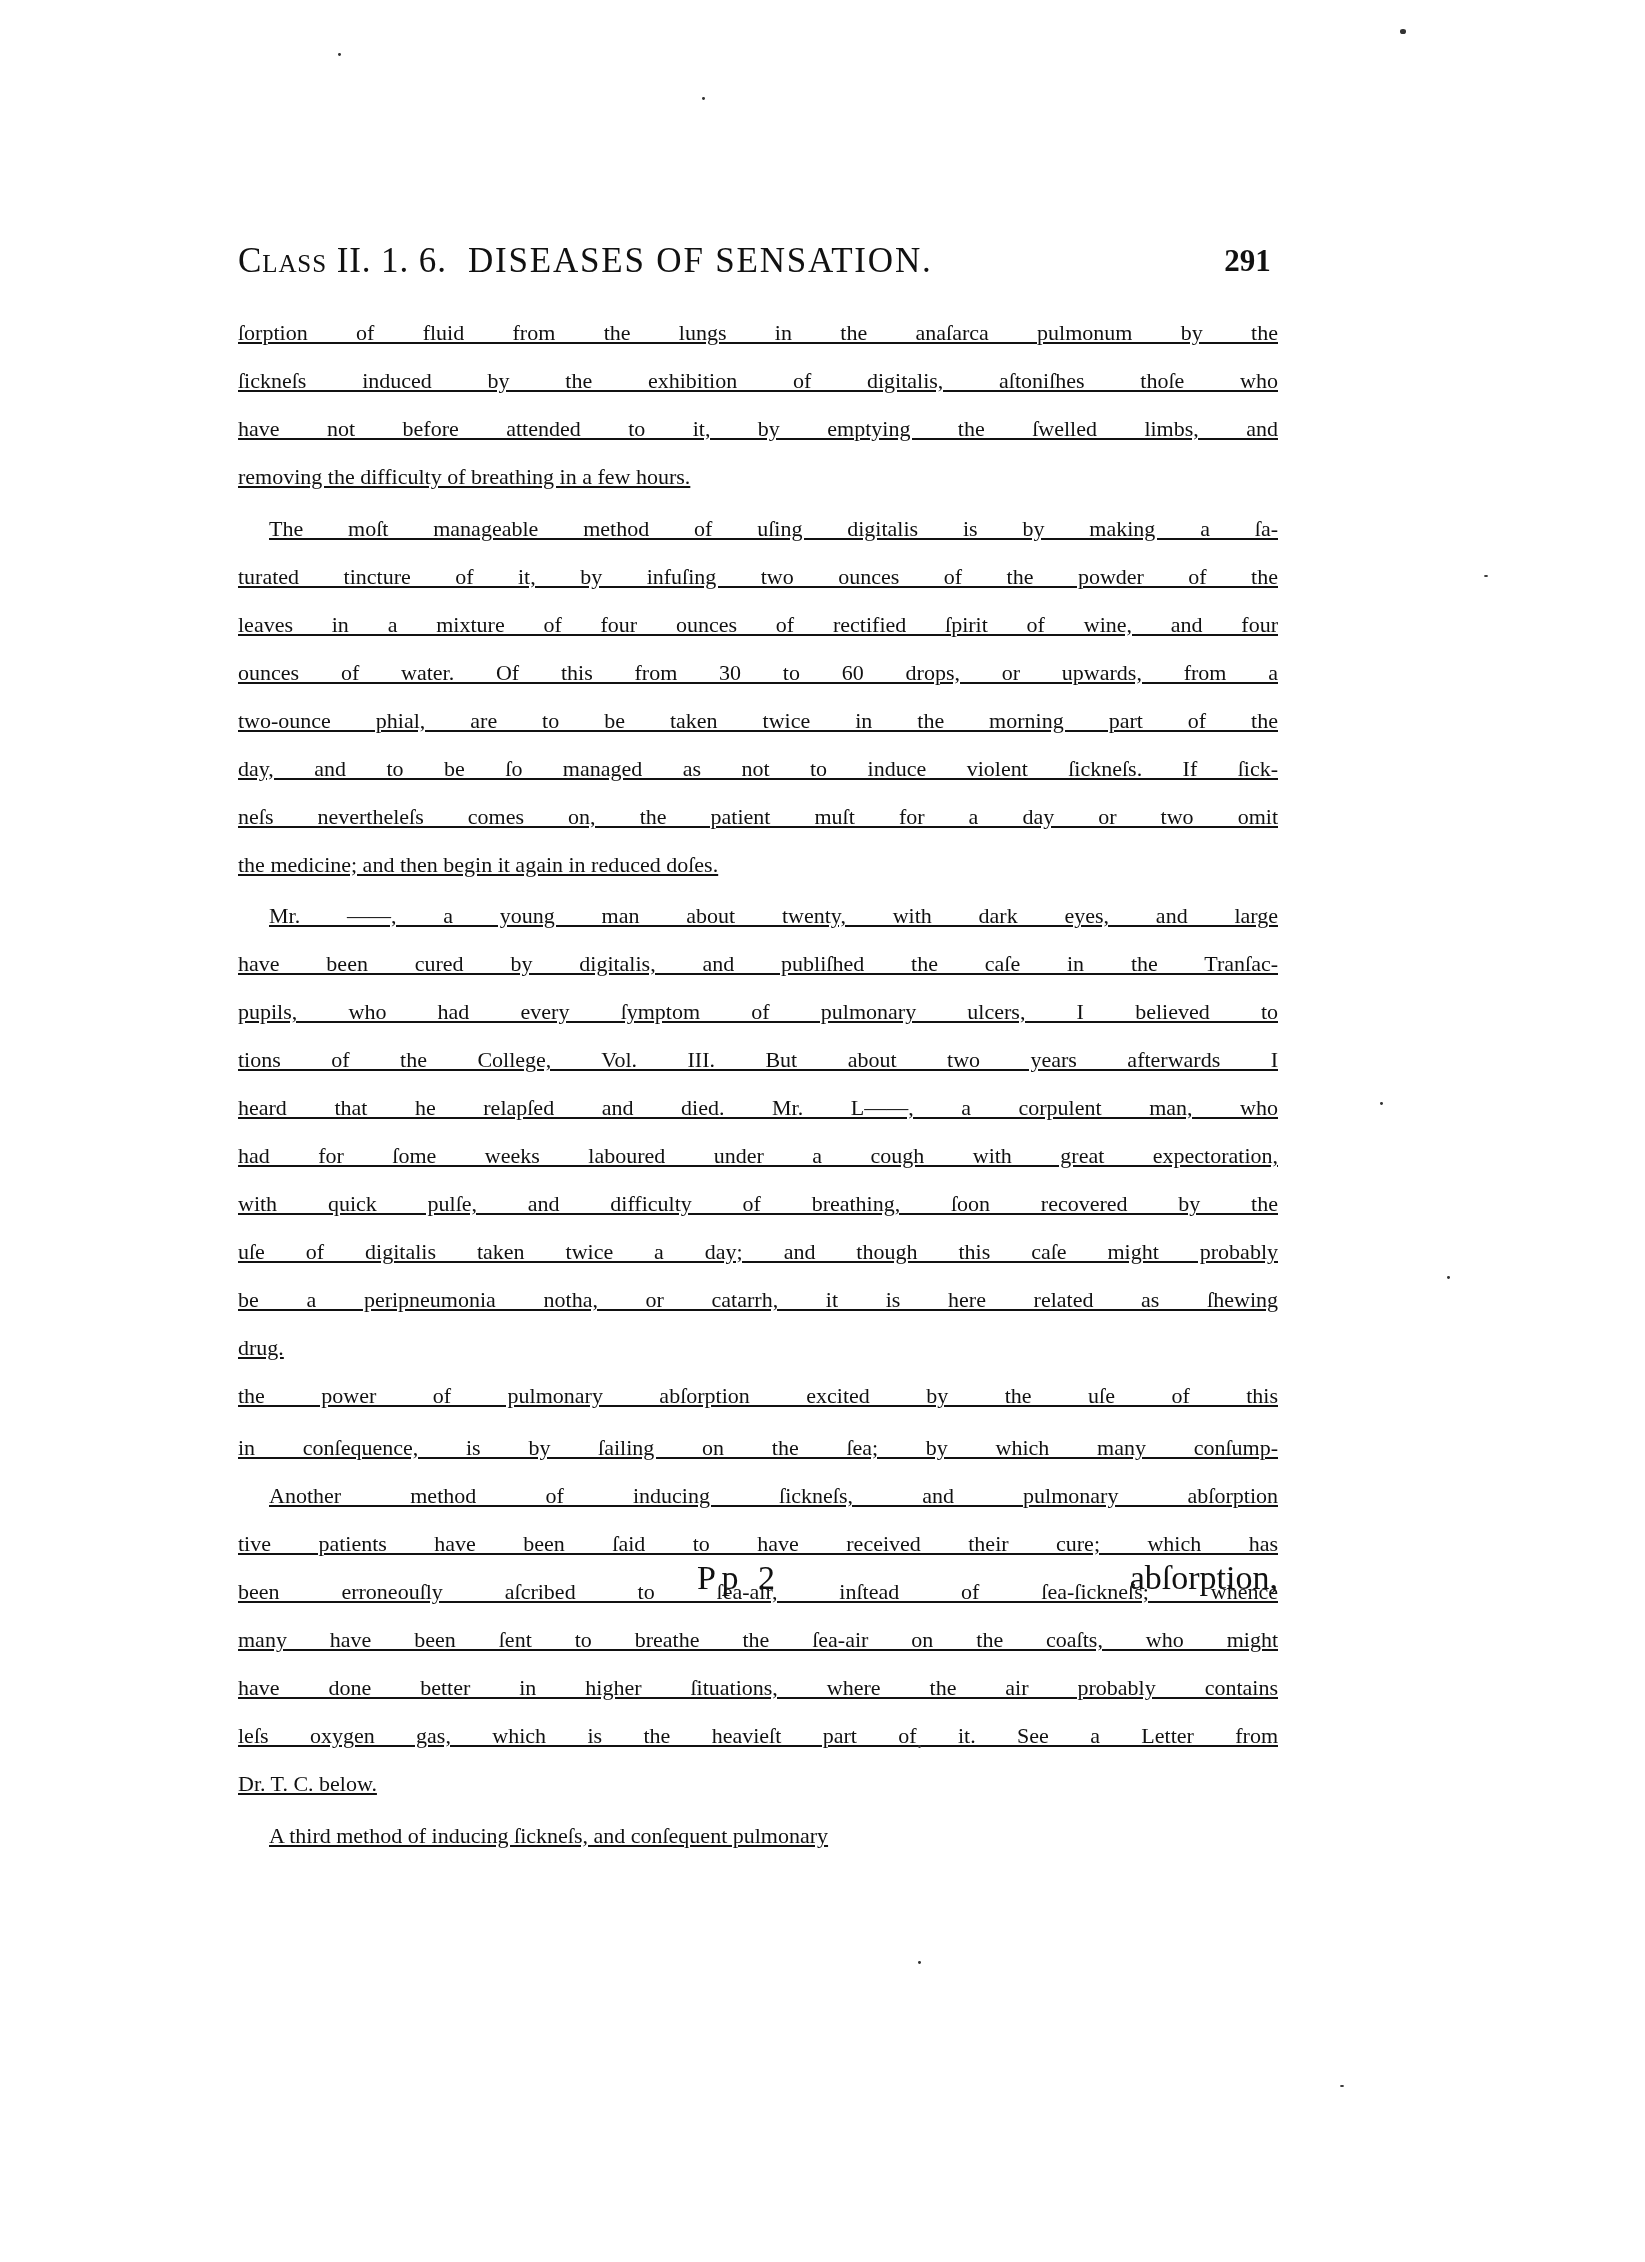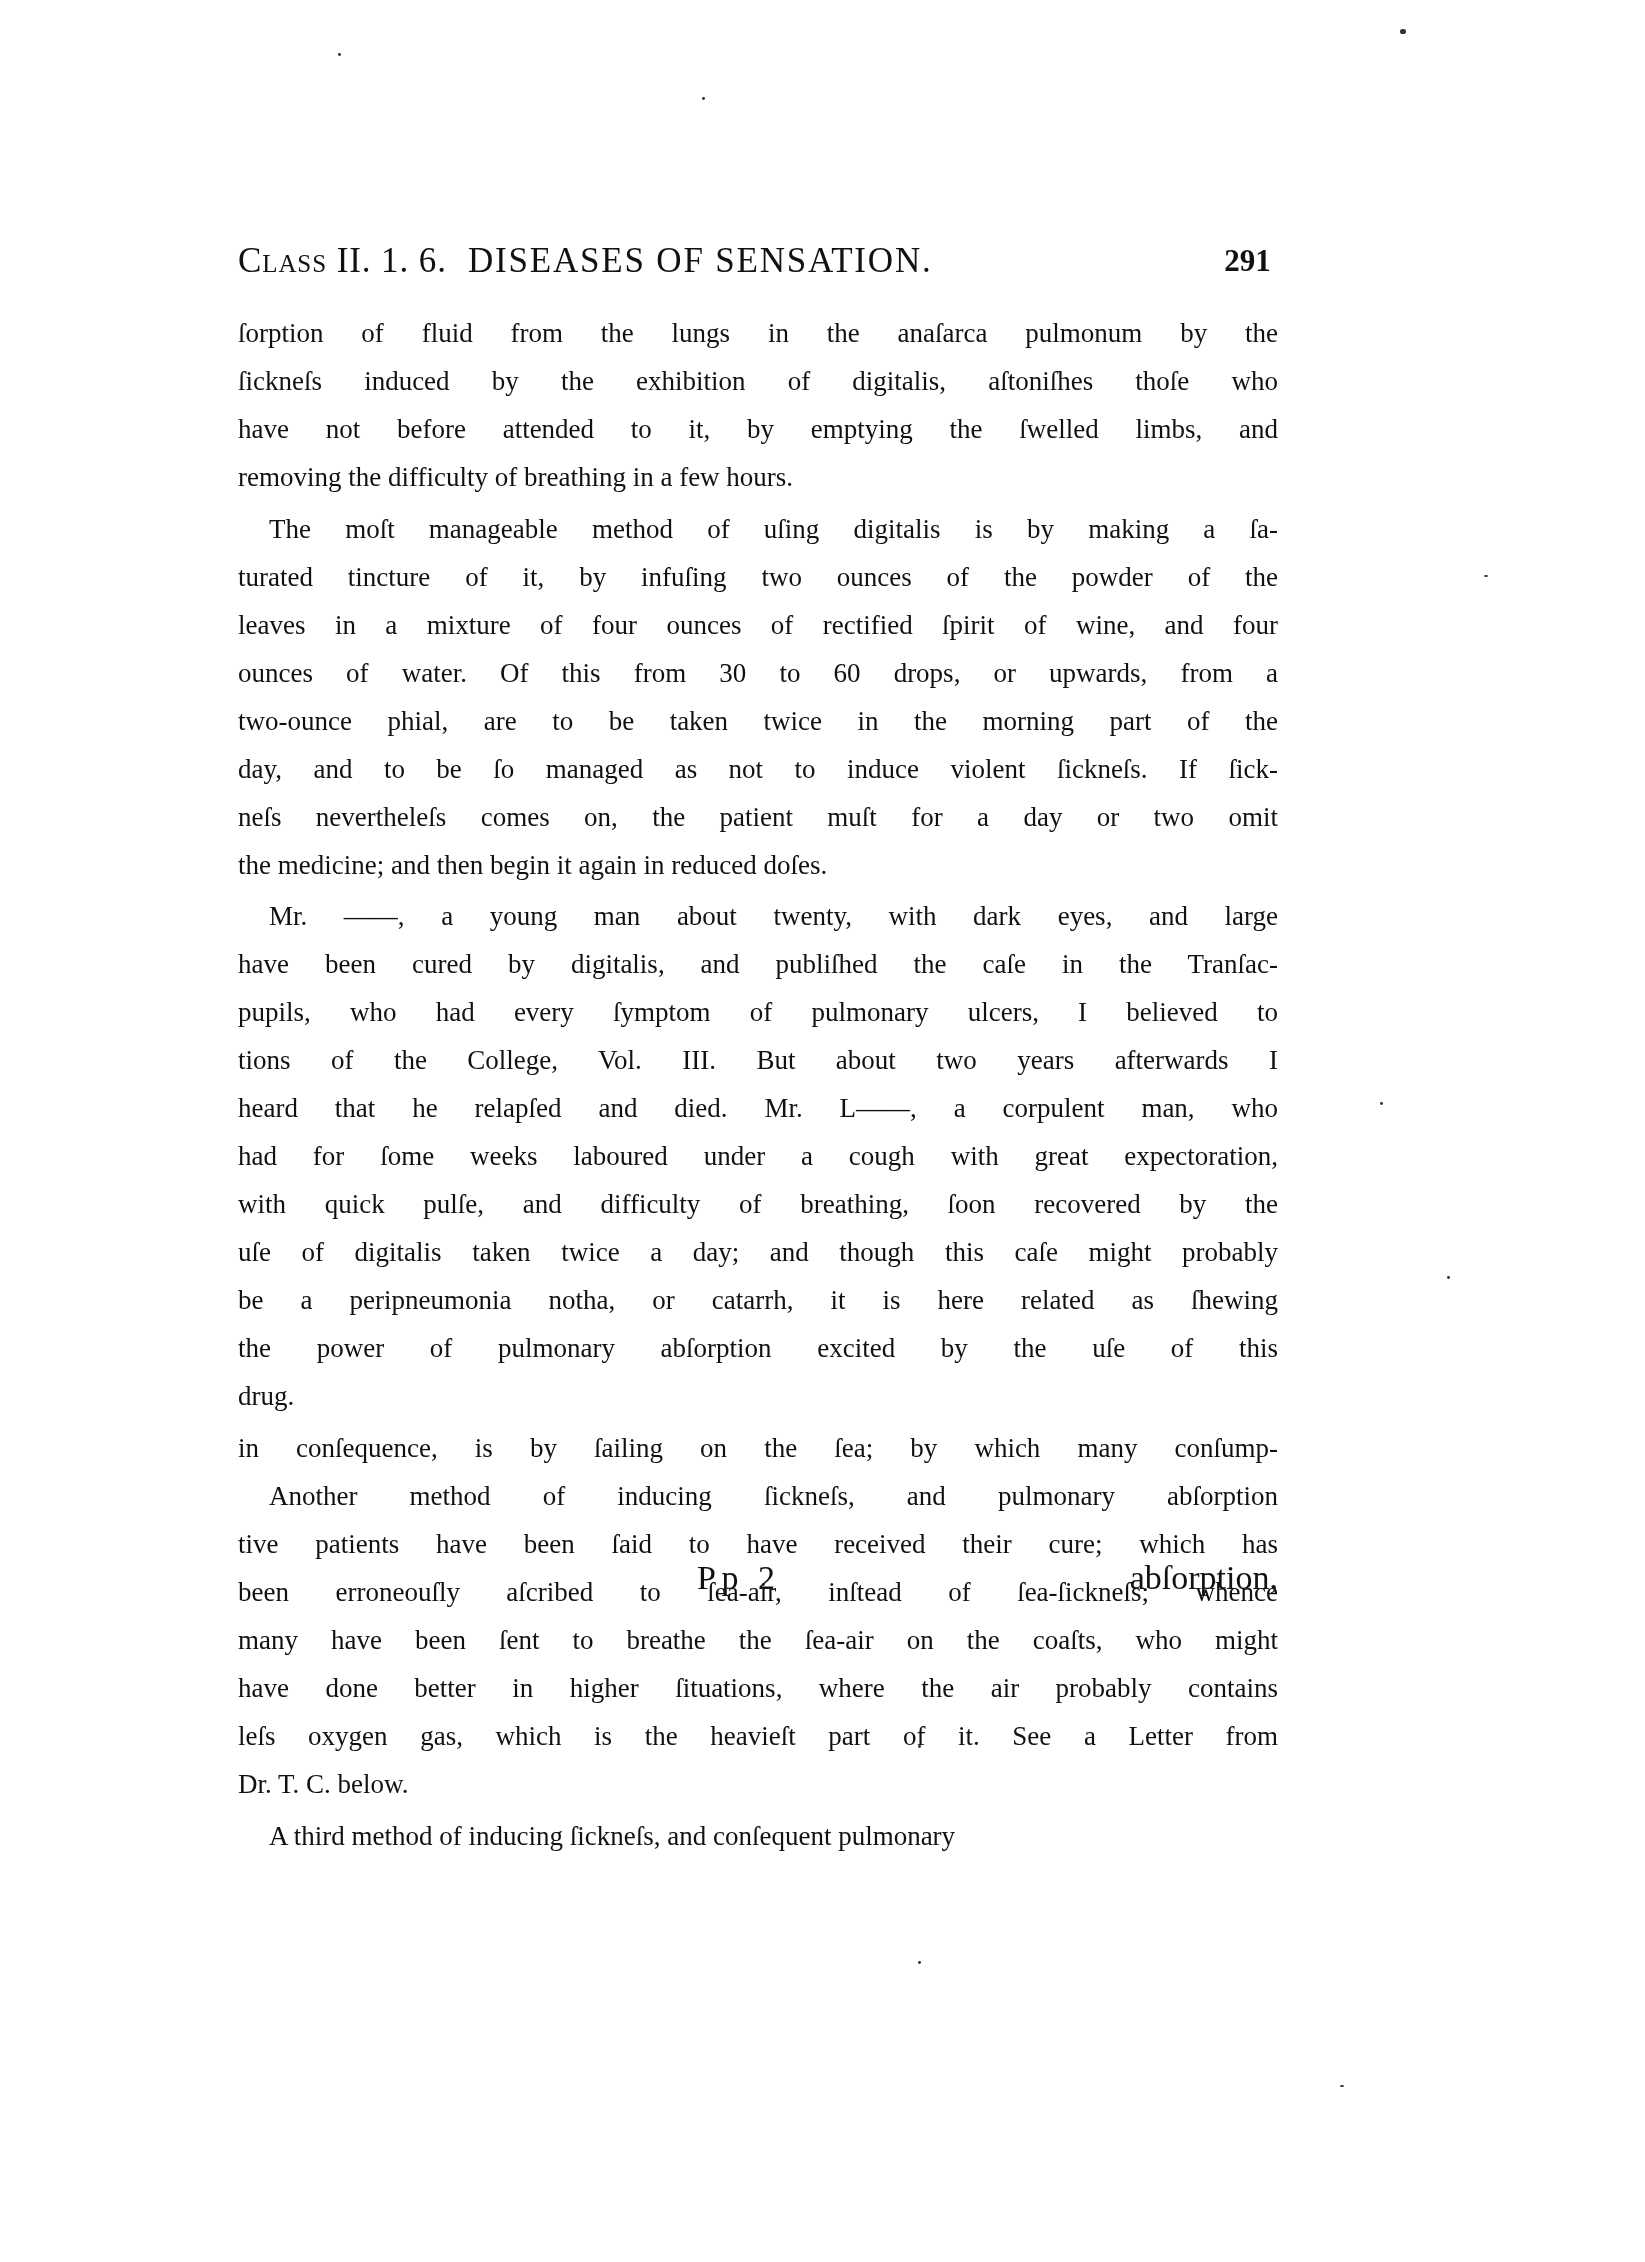--- a/index.html
+++ b/index.html
@@ -11,21 +11,21 @@
   .page-header {
     position: absolute; left: 238px; top: 237px; width: 1040px; height: 48px;
     font-size: 35px; line-height: 48px;
   }
   .hdr-left { position: absolute; left: 0; top: 0; letter-spacing: 0.9px; }
   .hdr-left .sc { font-variant: small-caps; }
   .hdr-title { position: absolute; left: 230px; top: 0; letter-spacing: 1.8px; }
   .hdr-page { position: absolute; right: 7.3px; top: 0; font-weight: bold; font-size: 31px; }
   .body-text {
     position: absolute; left: 238px; top: 309px; width: 1040px;
-    font-size: 27px; line-height: 48px;
+    font-size: 22px; line-height: 48px; text-decoration: underline;
   }
   .para { margin: 0 0 3.7px 0; }
   .line {
     display: block; white-space: nowrap; text-align: justify; text-align-last: justify;
     height: 48px;
   }
   .line.last { text-align-last: left; }
   .line.indent { padding-left: 31px; }
   .footer-line {
     position: absolute; left: 238px; top: 1554px; width: 1040px; height: 48px;
@@ -64,22 +64,22 @@
     <div class="para">
       <span class="line indent">Mr. ——, a young man about twenty, with dark eyes, and large</span>
       <span class="line">have been cured by digitalis, and publiſhed the caſe in the Tranſac-</span>
       <span class="line">pupils, who had every ſymptom of pulmonary ulcers, I believed to</span>
       <span class="line">tions of the College, Vol. III. But about two years afterwards I</span>
       <span class="line">heard that he relapſed and died. Mr. L——, a corpulent man, who</span>
       <span class="line">had for ſome weeks laboured under a cough with great expectoration,</span>
       <span class="line">with quick pulſe, and difficulty of breathing, ſoon recovered by the</span>
       <span class="line">uſe of digitalis taken twice a day; and though this caſe might probably</span>
       <span class="line">be a peripneumonia notha, or catarrh, it is here related as ſhewing</span>
+      <span class="line last">drug.</span>
       <span class="line">the power of pulmonary abſorption excited by the uſe of this</span>
-      <span class="line last">drug.</span>
     </div>
     <div class="para">
       <span class="line">in conſequence, is by ſailing on the ſea; by which many conſump-</span>
       <span class="line indent">Another method of inducing ſickneſs, and pulmonary abſorption</span>
       <span class="line">tive patients have been ſaid to have received their cure; which has</span>
       <span class="line">been erroneouſly aſcribed to ſea-air, inſtead of ſea-ſickneſs; whence</span>
       <span class="line">many have been ſent to breathe the ſea-air on the coaſts, who might</span>
       <span class="line">have done better in higher ſituations, where the air probably contains</span>
       <span class="line">leſs oxygen gas, which is the heavieſt part of it. See a Letter from</span>
       <span class="line last">Dr. T. C. below.</span>

